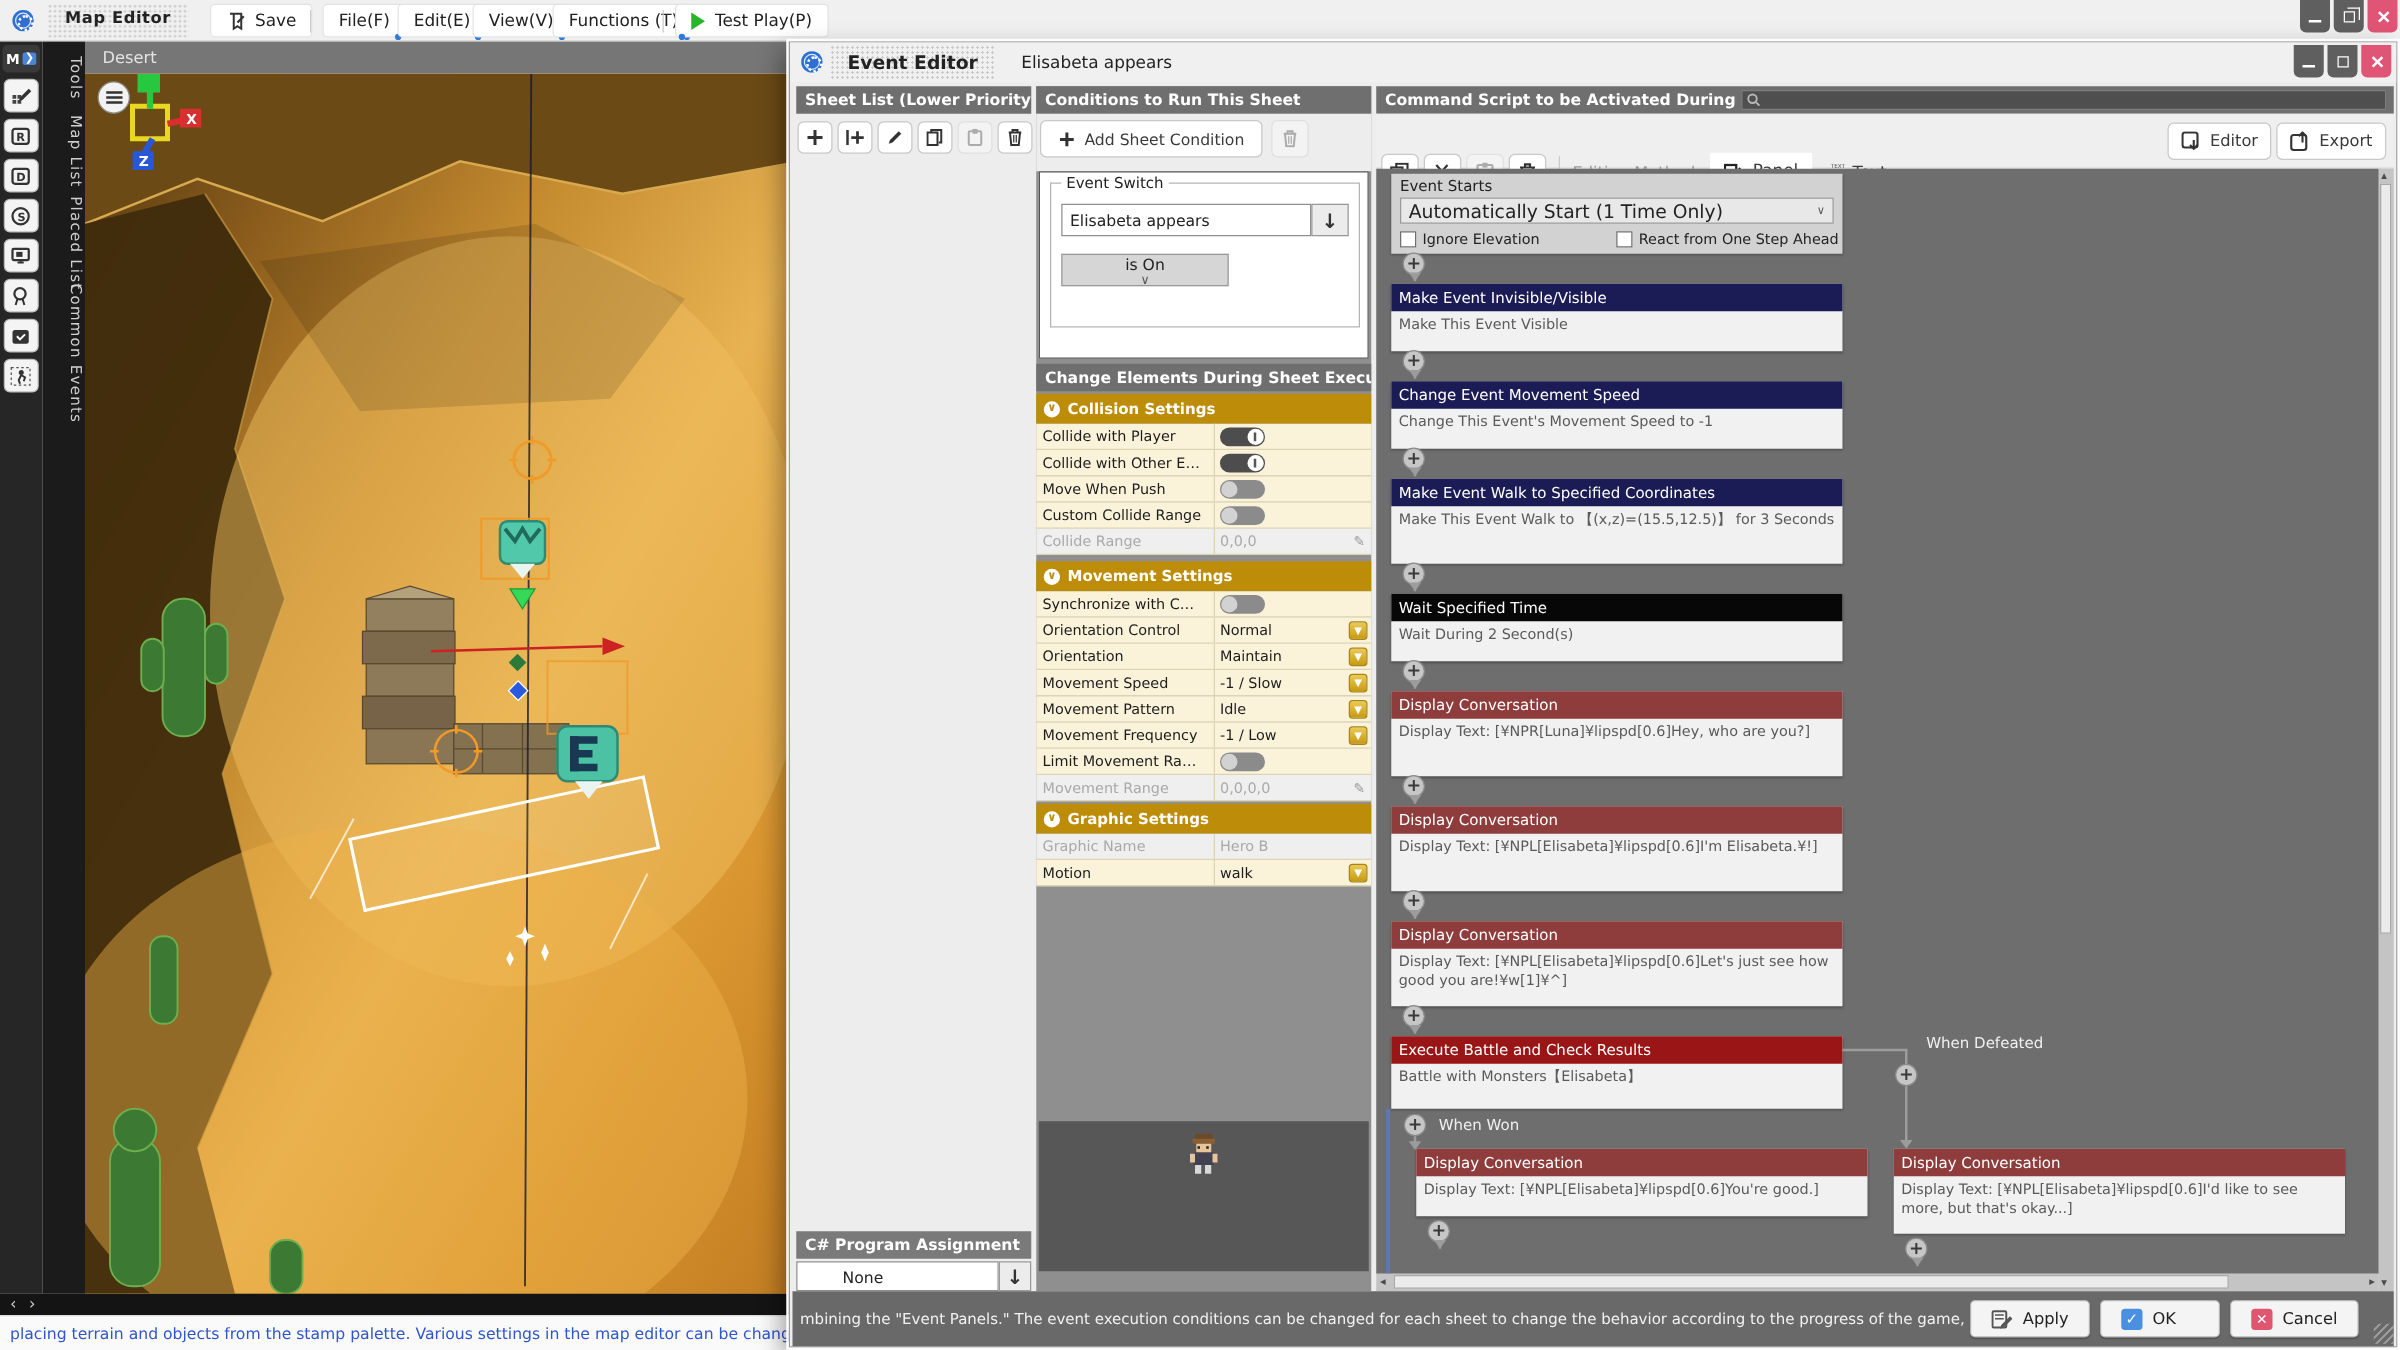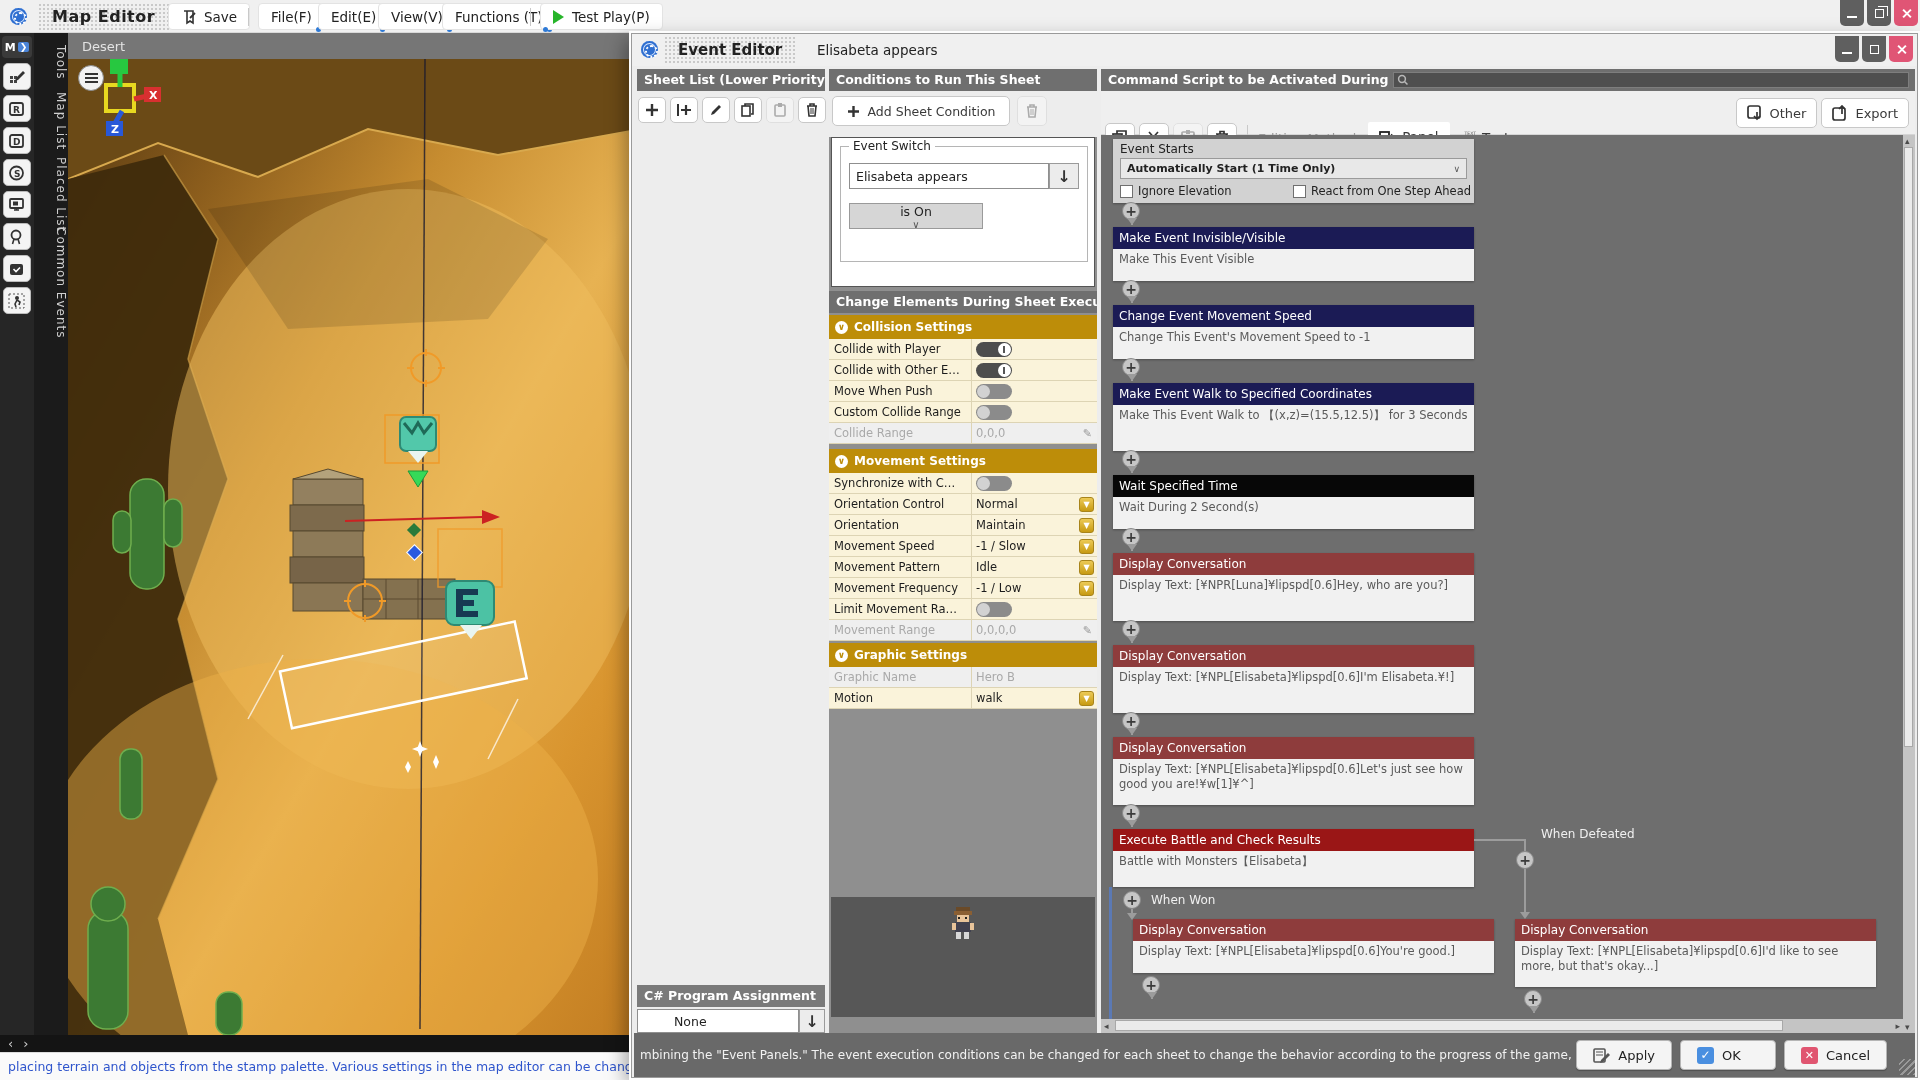--- a/index.html
+++ b/index.html
@@ -8,21 +8,21 @@
   .abs { position:absolute; }
 
   
   #menubar { position:absolute; left:0; top:0; width:1920px; height:33px;
     background:#f0f0f0; border-bottom:1px solid #d9d9d9; z-index:5; }
   .appicon { position:absolute; width:17px; height:17px; border-radius:50%;
     background:#2f6fd0; box-shadow:inset 0 0 0 2px #2f6fd0, inset 0 0 0 3px #dce9ff; }
   .appicon::after{content:""; position:absolute; left:4px; top:4px; width:9px; height:9px;
     border-radius:50%; border:2px dotted #fff;}
   #app-title { position:absolute; left:38px; top:3px; height:27px; padding:4px 14px;
-    font-weight:bold; font-size:16px; color:#222; letter-spacing:.5px;
+    font-weight:bold; font-size:13px; color:#222; letter-spacing:.5px;
     background-image:radial-gradient(#c9c9c9 1px, transparent 1px); background-size:4px 4px;text-align:right; }
   .mbtn { position:absolute; top:3px; height:27px; background:#fff; border:1px solid #e3e3e3;
     border-radius:4px; font-size:13.5px; color:#222; display:flex; align-items:center;
     padding:0 12px; cursor:default; }
   .bdot { position:absolute; width:5px; height:5px; border-radius:50%; background:#2e7ad6;
     bottom:-3px; right:3px; }
   .msep { position:absolute; top:8px; width:1px; height:18px; background:#c9c9c9; }
   .play-tri { width:0; height:0; border-left:11px solid #27b52a; border-top:7px solid transparent;
     border-bottom:7px solid transparent; margin-right:8px; }
   .winbtn { position:absolute; top:0; width:24px; height:26px; background:#5f5f5f;
@@ -664,38 +664,38 @@
           </span>
           <span style="font-size:13.5px;">Text</span>
         </div>
       </div>
       <div class="icongrp abs" style="right:6px; top:7px;">
         <div class="tbtn" style="height:30px; padding:0 10px; gap:7px;">
           <svg width="16" height="16">
               <rect x="1" y="1" width="12" height="12" rx="2" fill="none" stroke="#333" stroke-width="1.7"></rect>
               <path d="M10 7v7M7 11l3 3 3-3" fill="none" stroke="#333" stroke-width="1.7"></path>
             </svg>
-          <span style="font-size:13px;">Other</span>
+          <span style="font-size:13px;">Editor</span>
         </div>
         <div class="tbtn" style="height:30px; padding:0 10px; gap:7px;">
           <svg width="16" height="16">
               <rect x="1" y="3" width="12" height="12" rx="2" fill="none" stroke="#333" stroke-width="1.7"></rect>
               <path d="M10 9V1M7 4l3-3 3 3" fill="none" stroke="#333" stroke-width="1.7"></path>
             </svg>
           <span style="font-size:13px;text-align:right;">Export</span>
         </div>
       </div>
     </div>
 
     <div class="cmd-canvas" style="top:66px; left:0; right:12px; height:884px;">
 
       <div class="abs" style="left:12px; top:4px; width:361px; height:64px; background:#d2d2d2; box-shadow:0 1px 2px rgba(0,0,0,.3);">
         <span style="position:absolute; left:7px; top:3px; font-size:12px; color:#222;">Event Starts</span>
         <div class="combo" style="position:absolute; left:7px; top:19px; width:347px; height:21px; background:#e8e8e8;">
-          <span style="font-size:11px;font-weight:bold;">Automatically Start (1 Time Only)</span>
+          <span style="font-size:15px;">Automatically Start (1 Time Only)</span>
           <span style="font-size:9px; color:#555;">∨</span>
         </div>
         <div style="position:absolute; left:7px; top:45px; display:flex; align-items:center; gap:5px;">
           <div class="checkbox"></div>
           <span style="font-size:11.5px; color:#222;">Ignore Elevation</span>
         </div>
         <div style="position:absolute; left:180px; top:45px; display:flex; align-items:center; gap:5px;">
           <div class="checkbox"></div>
           <span style="font-size:11.5px; color:#222;">React from One Step Ahead</span>
         </div>

